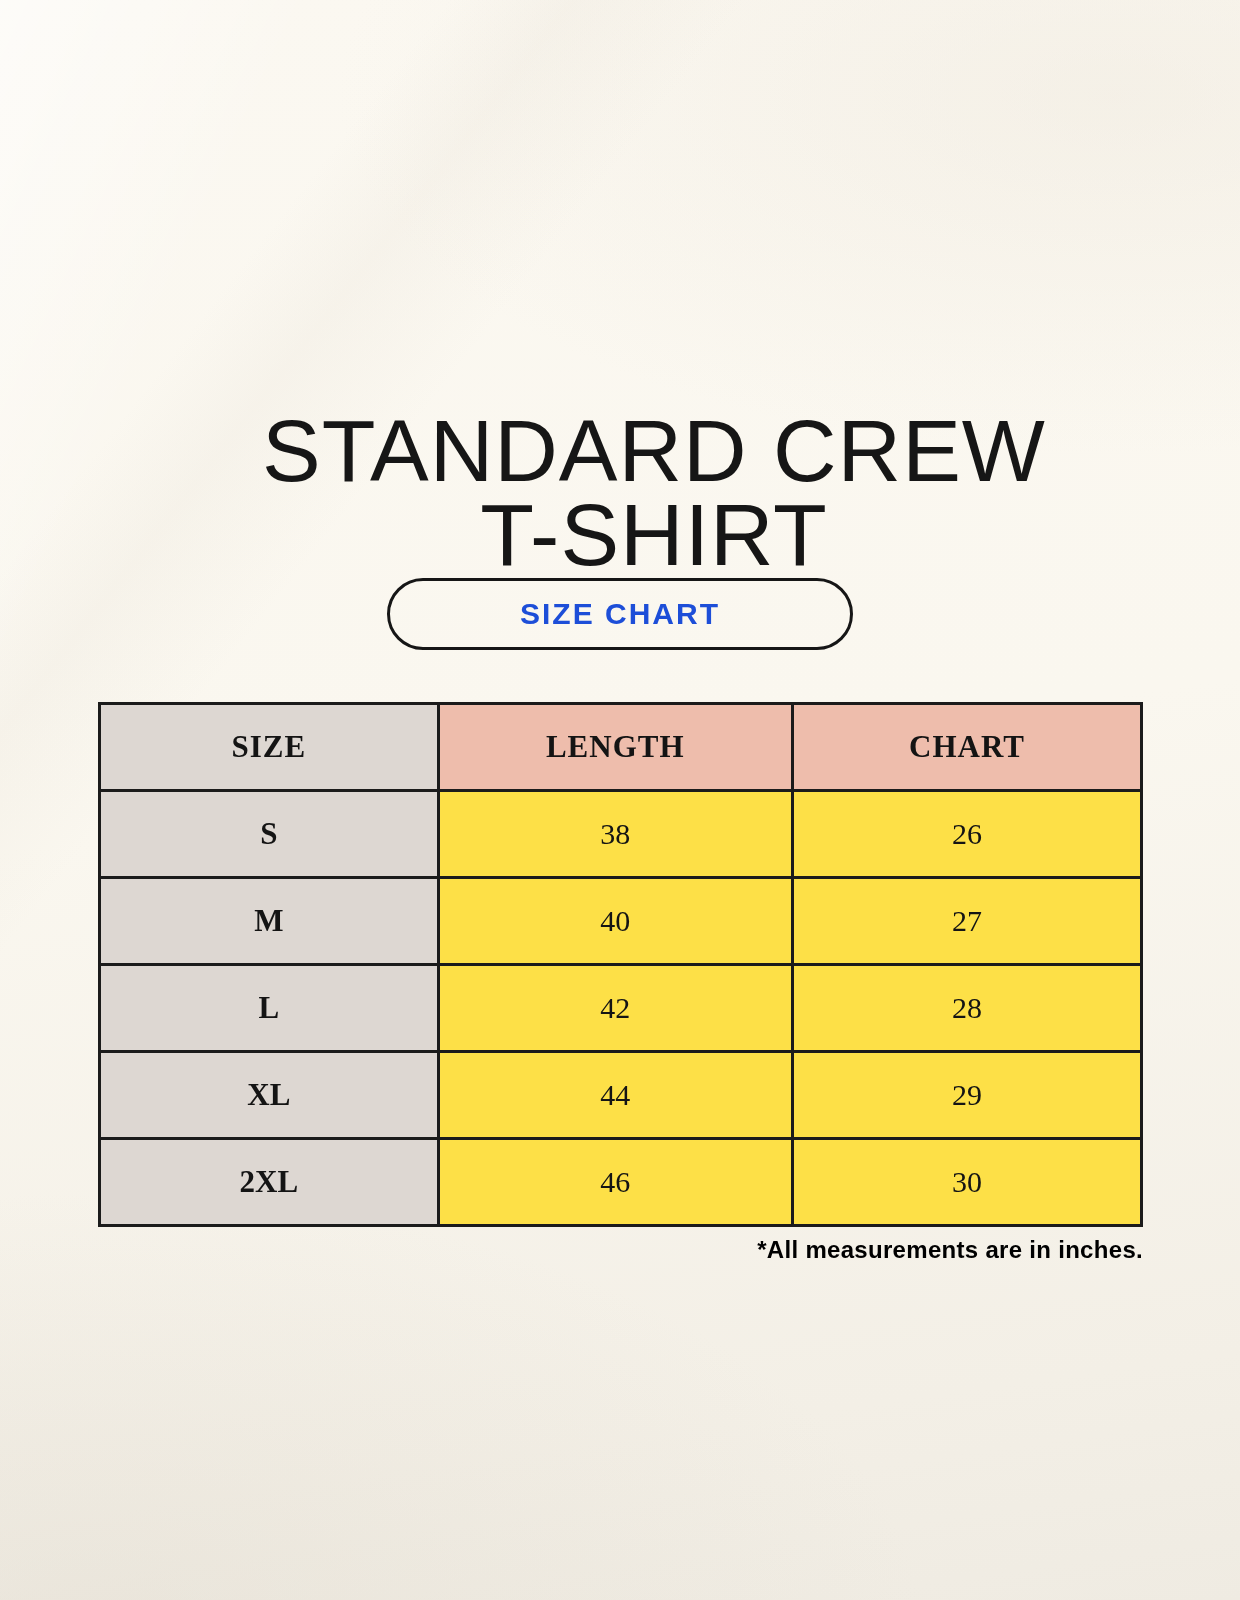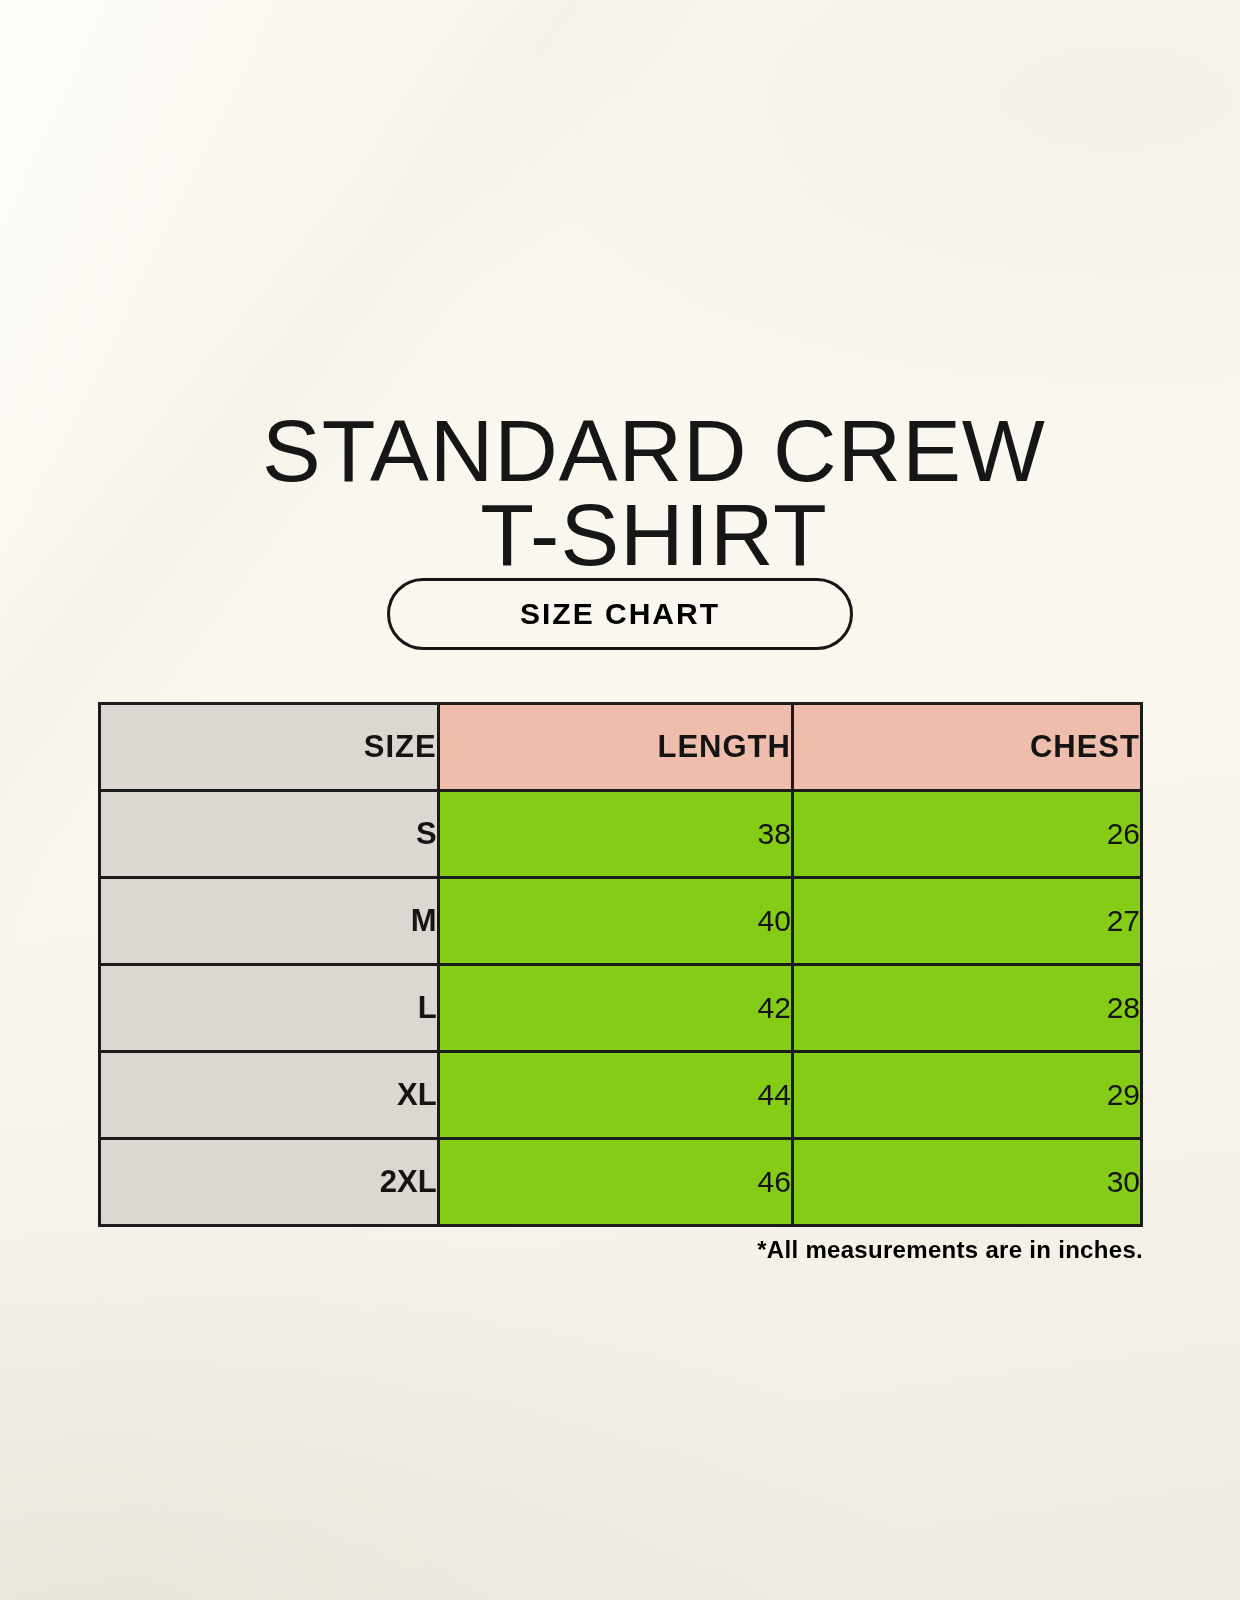--- a/index.html
+++ b/index.html
@@ -43,57 +43,58 @@
     box-sizing: border-box;
     border: 3px solid #161616;
     border-radius: 40px;
     background: transparent;
     display: flex;
     align-items: center;
     justify-content: center;
     font-size: 30px;
     font-weight: 600;
     letter-spacing: 2px;
-    color: #000000;
+    color: #1d4ed8;
     cursor: pointer;
   }
 
   table.size-table {
     position: absolute;
     top: 702px;
     left: 98px;
     width: 1045px;
     border-collapse: collapse;
     table-layout: fixed;
   }
   .size-table col.c1 { width: 32.5%; }
   .size-table col.c2 { width: 34%; }
   .size-table col.c3 { width: 33.5%; }
 
   .size-table th, .size-table td {
     border: 3px solid #1b1b1b;
     height: 84px;
-    text-align: right;
+    text-align: center;
     vertical-align: middle;
     padding: 0;
+    font-family: Liberation Serif, serif;
   }
   .size-table thead th {
     font-size: 31px;
     font-weight: 700;
     letter-spacing: 1px;
     background: #eebdac;
   }
   .size-table thead th.size-col { background: #ddd7d2; }
   .size-table tbody td.size-cell {
     background: #ddd7d2;
     font-size: 31px;
     font-weight: 700;
   }
   .size-table tbody td.value-cell {
-    background: #84cc16;
+    background: #fde047;
     font-size: 30px;
     font-weight: 400;
   }
 
   .footnote {
     position: absolute;
     top: 1236px;
     right: 97px;
     font-size: 24px;
     font-weight: 700;
@@ -116,21 +117,21 @@
 <table class="size-table">
   <colgroup>
     <col class="c1">
       <col class="c2">
       <col class="c3">
   </colgroup>
   <thead>
     <tr>
       <th class="size-col">SIZE</th>
       <th>LENGTH</th>
-      <th>CHEST</th>
+      <th>CHART</th>
     </tr>
   </thead>
   <tbody id="size-table-body">
       <tr>
         <td class="size-cell">S</td>
         <td class="value-cell">38</td>
         <td class="value-cell">26</td>
       </tr>
       <tr>
         <td class="size-cell">M</td>

